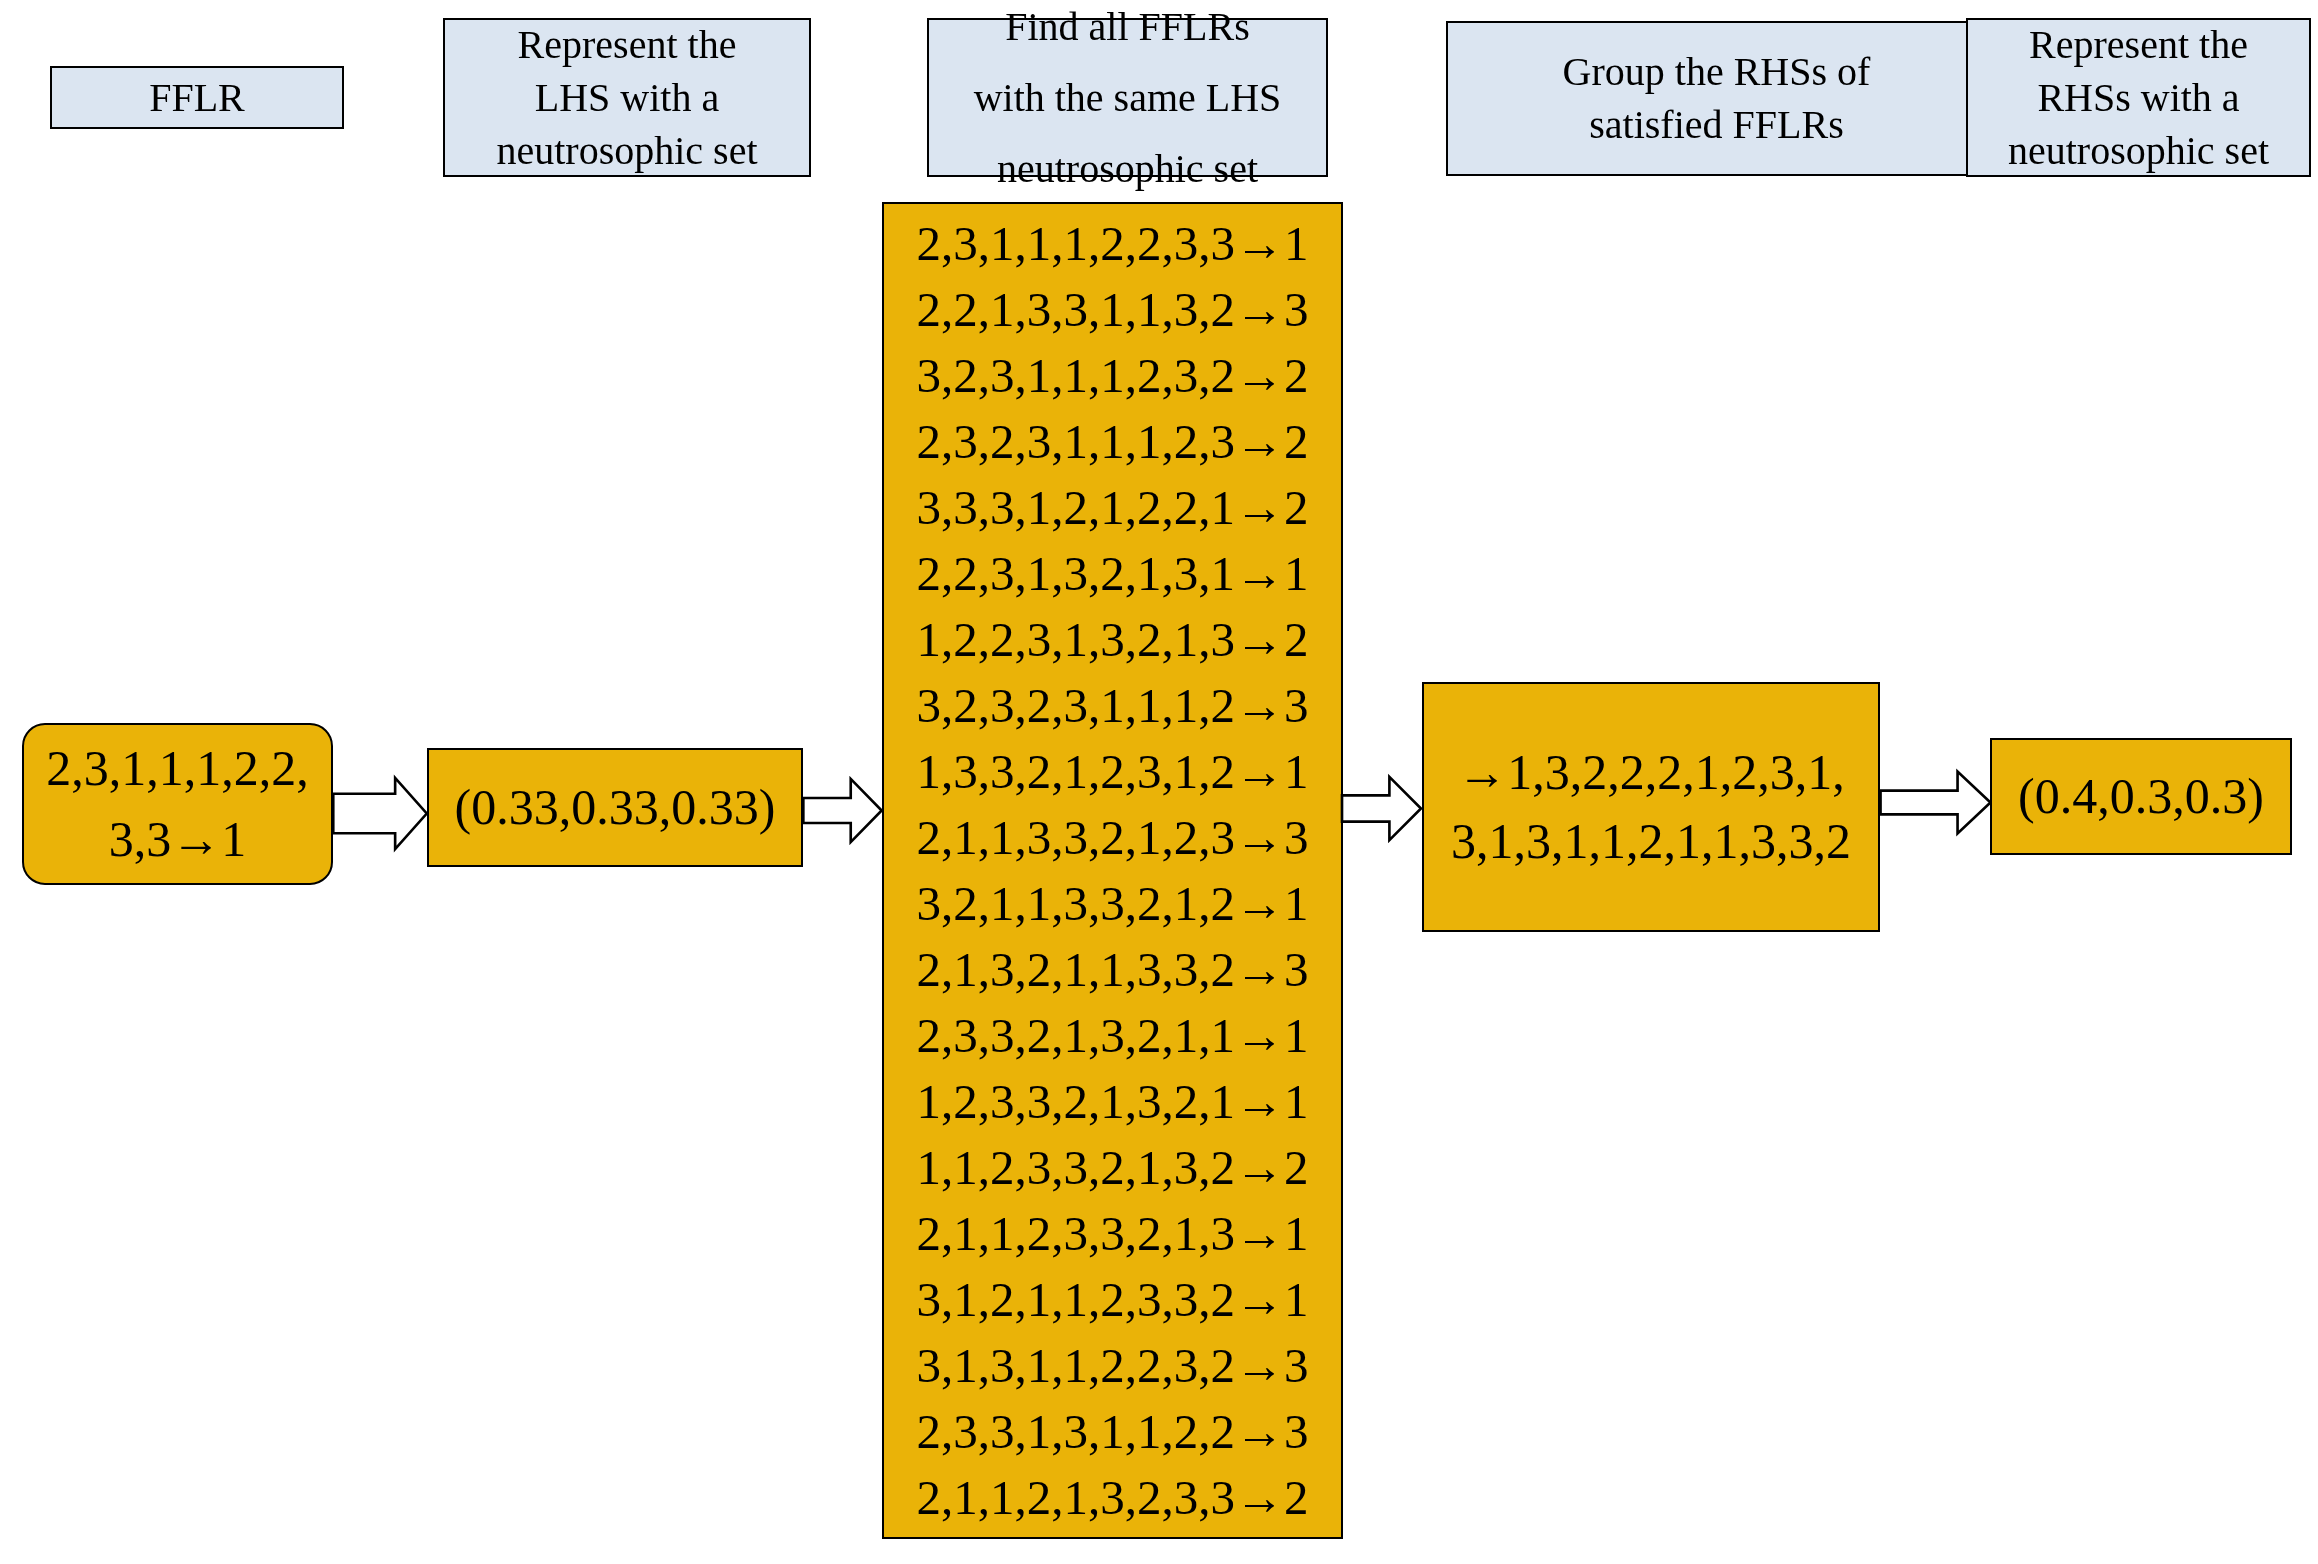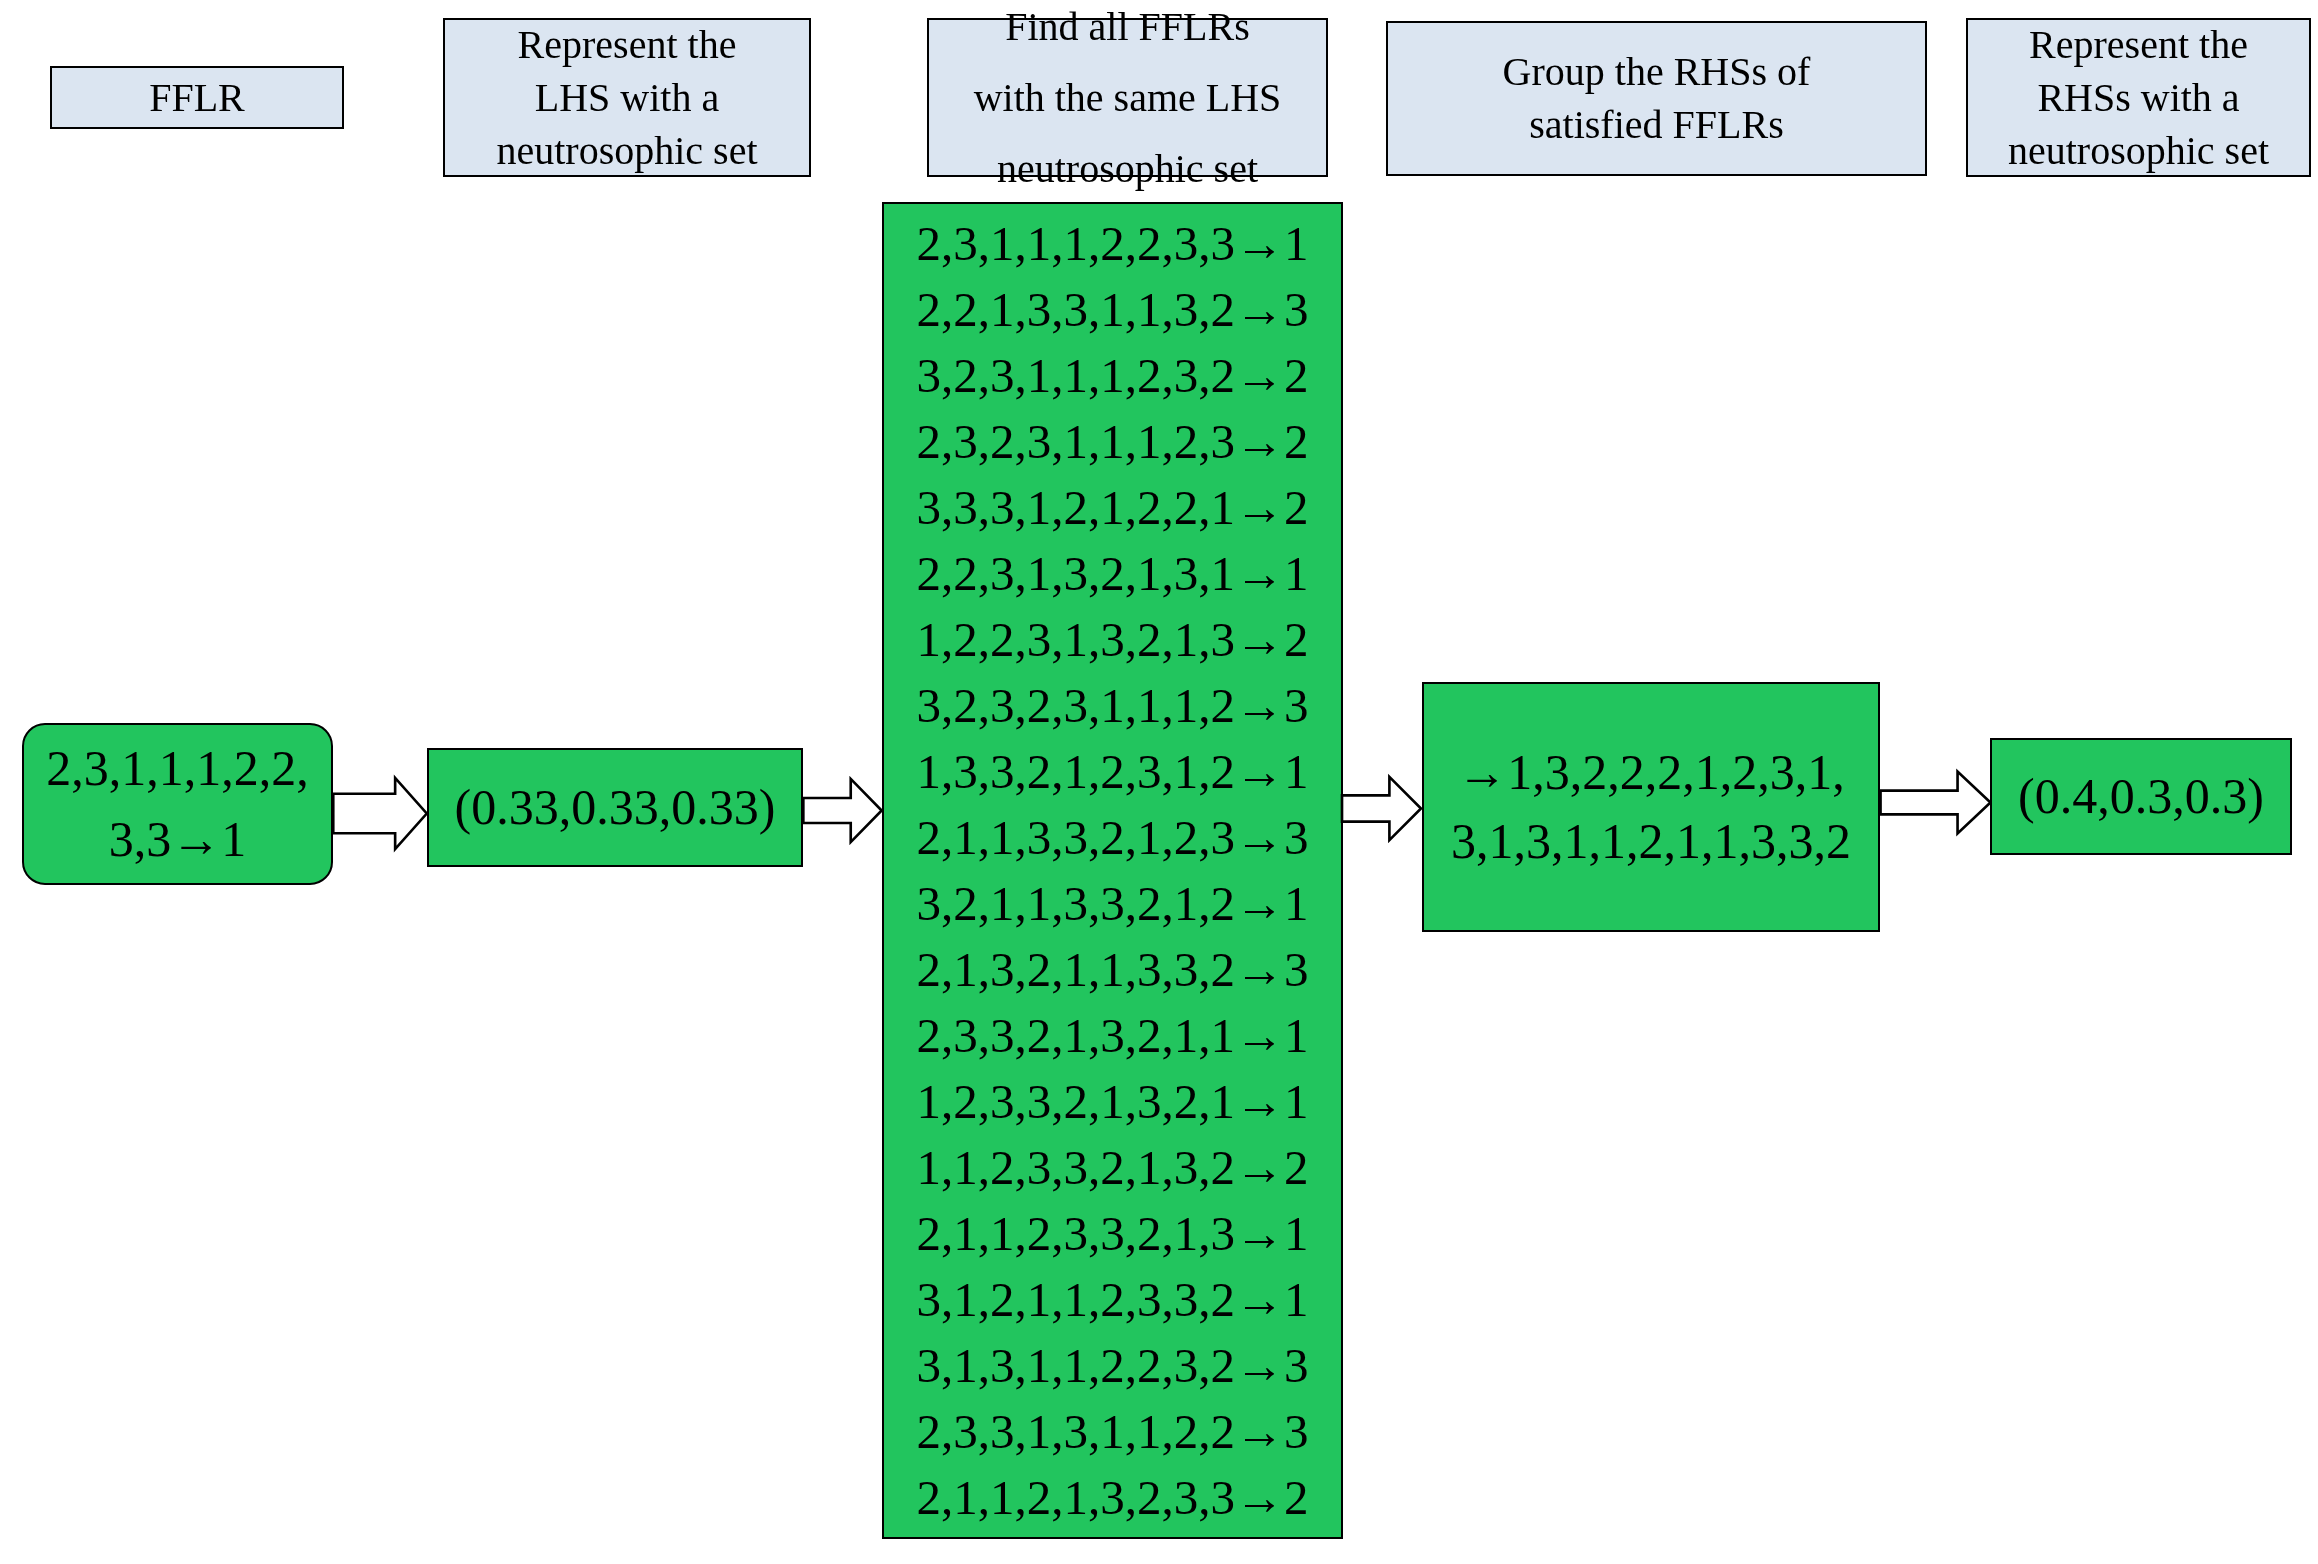--- a/index.html
+++ b/index.html
@@ -26,21 +26,21 @@
     align-items: center;
     justify-content: center;
     text-align: center;
     font-size: 40px;
     line-height: 53px;
     white-space: nowrap;
   }
   .boxw {
     position: absolute;
     box-sizing: border-box;
-    background: #22c55e;
+    background: #eab308;
     border: 2.6px solid #000000;
     display: flex;
     flex-direction: column;
     align-items: center;
     justify-content: center;
     text-align: center;
     font-size: 50px;
     line-height: 71px;
     white-space: nowrap;
   }
@@ -75,21 +75,21 @@
     <div>LHS with a</div>
     <div>neutrosophic set</div>
   </div>
 
   <div class="hdr" style="left:927px; top:18px; width:401px; height:159px;gap:18px;">
     <div>Find all FFLRs</div>
     <div>with the same LHS</div>
     <div>neutrosophic set</div>
   </div>
 
-  <div class="hdr" style="left:1386px; top:20.5px; width:541px; height:155px;">
+  <div class="hdr" style="left:1446px; top:20.5px; width:541px; height:155px;">
     <div>Group the RHSs of</div>
     <div>satisfied FFLRs</div>
   </div>
 
   <div class="hdr" style="left:1966px; top:18px; width:345px; height:159px;">
     <div>Represent the</div>
     <div>RHSs with a</div>
     <div>neutrosophic set</div>
   </div>
 

